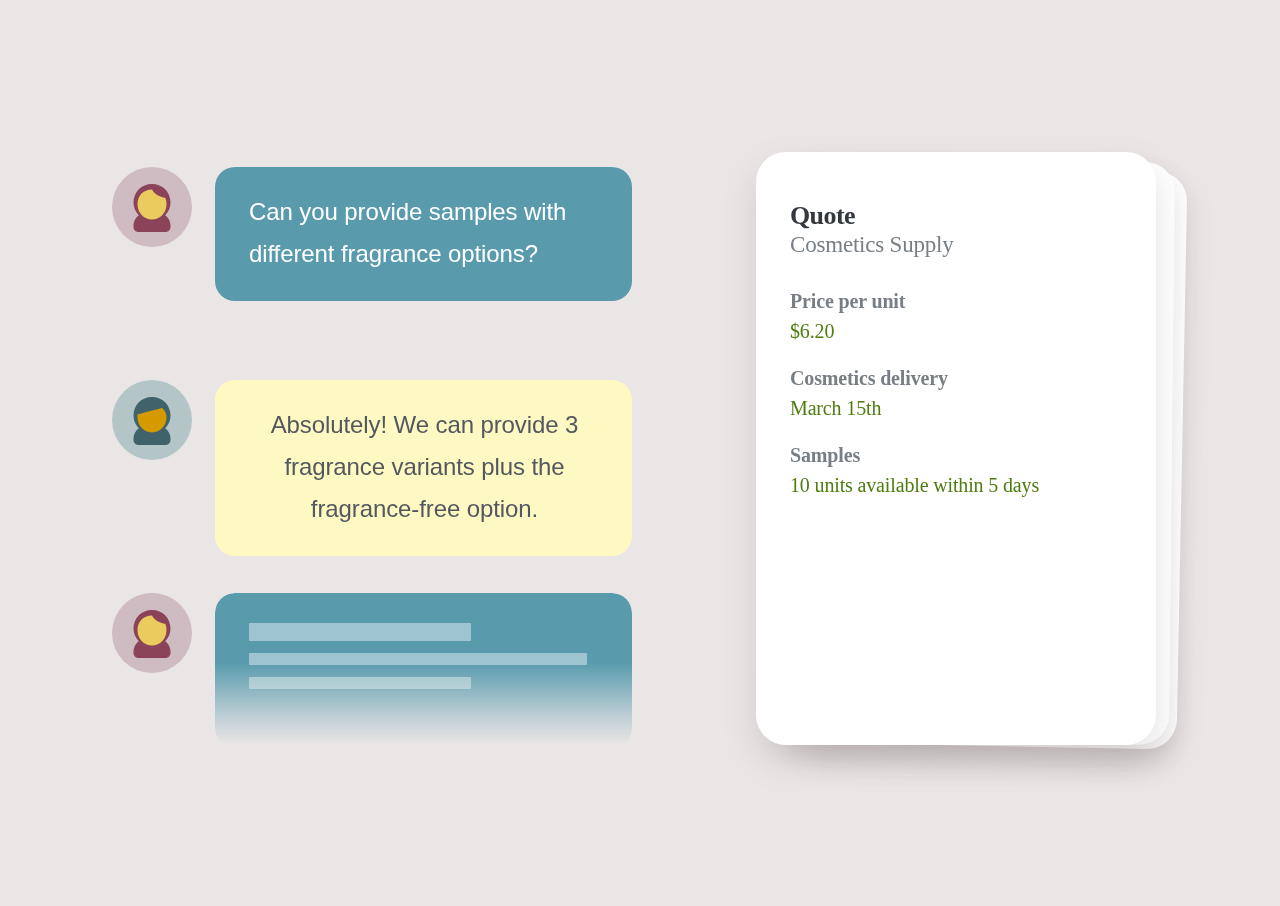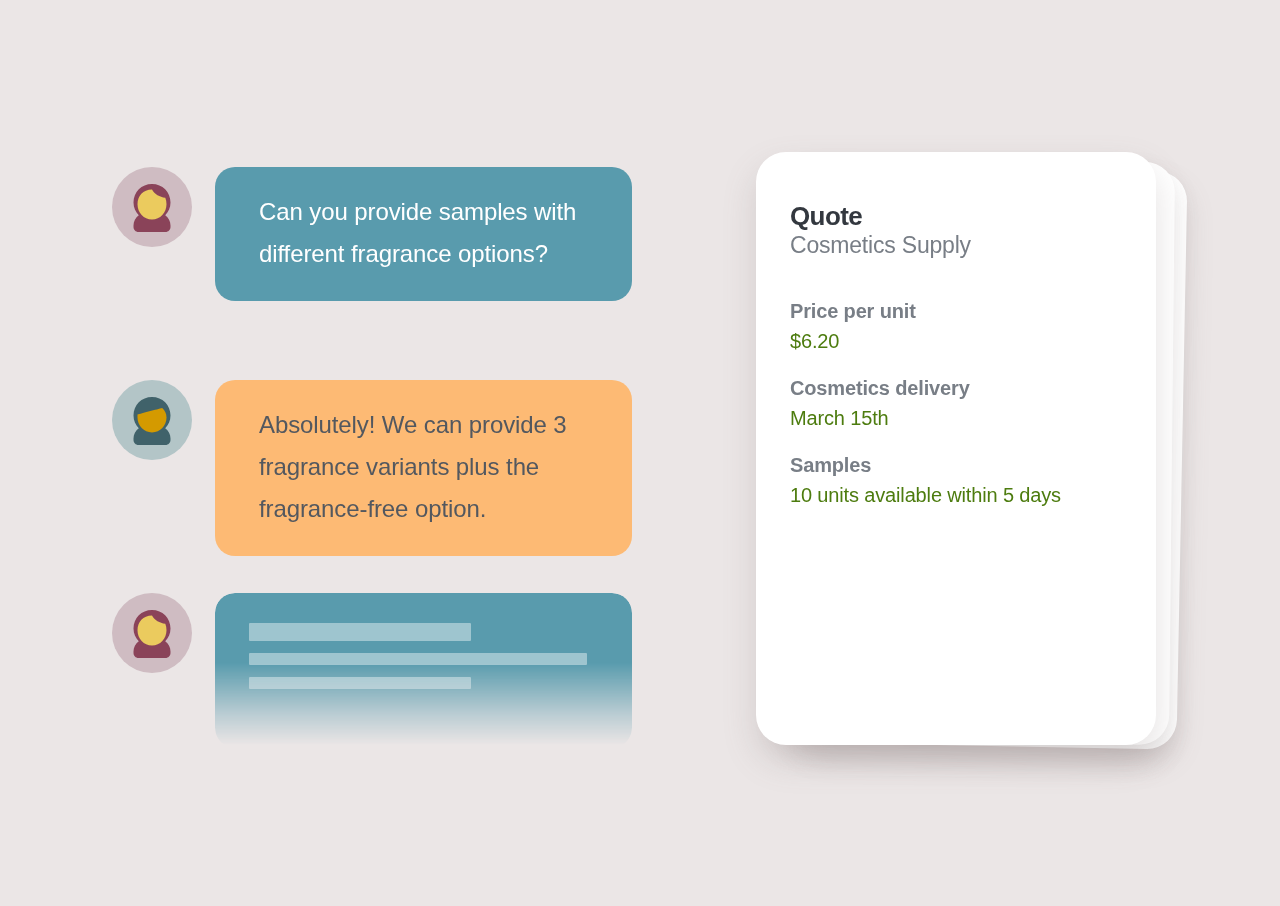--- a/index.html
+++ b/index.html
@@ -48,35 +48,36 @@
   }
   .avatar.buyer  { background: #CFBCC2; }
   .avatar.seller { background: #B3C5C7; }
 
   .avatar svg { display: block; width: 80px; height: 80px; }
 
   
   .bubble {
     margin-left: 23px;
     border-radius: 20px;
-    padding: 24px 32px 26px 44px;
+    padding: 24px 32px 26px 34px;
     width: 417px;
     font-size: 24px;
     line-height: 42px;
     letter-spacing: -0.1px;
   }
 
   .bubble.outgoing {
     background: #599BAD;
     color: #FFFFFF;
   }
 
   .bubble.incoming {
-    background: #fdba74;
+    background: #fef9c3;
     color: #53585F;
+    text-align: center;
   }
 
   
   .bubble.skeleton {
     background: #599BAD;
     height: 155px;
     padding: 30px 0 0 34px;
     position: relative;
     overflow: hidden;
     -webkit-mask-image: linear-gradient(to bottom,
@@ -136,38 +137,39 @@
   }
 
   
   #quote-card {
     left: 0px;
     top: 0px;
     width: 400px;
     height: 593px;
     padding: 49px 34px 4px 34px;
     box-shadow: 0 16px 34px rgba(120,105,105,0.20);
+    font-family: Liberation Serif, serif;
   }
 
   #quote-title {
     font-size: 26px;
     font-weight: bold;
     letter-spacing: -0.6px;
     color: #33383F;
     line-height: 30px;
   }
 
   #quote-subtitle {
     font-size: 23px;
     color: #787E86;
     letter-spacing: -0.2px;
     line-height: 28px;
   }
 
-  #quote-details { margin-top: 39px; }
+  #quote-details { margin-top: 29px; }
 
   .quote-item { margin-bottom: 21px; }
   .quote-item:last-child { margin-bottom: 0; }
 
   .quote-label {
     font-size: 20px;
     font-weight: bold;
     color: #787E86;
     letter-spacing: -0.15px;
     line-height: 26px;

